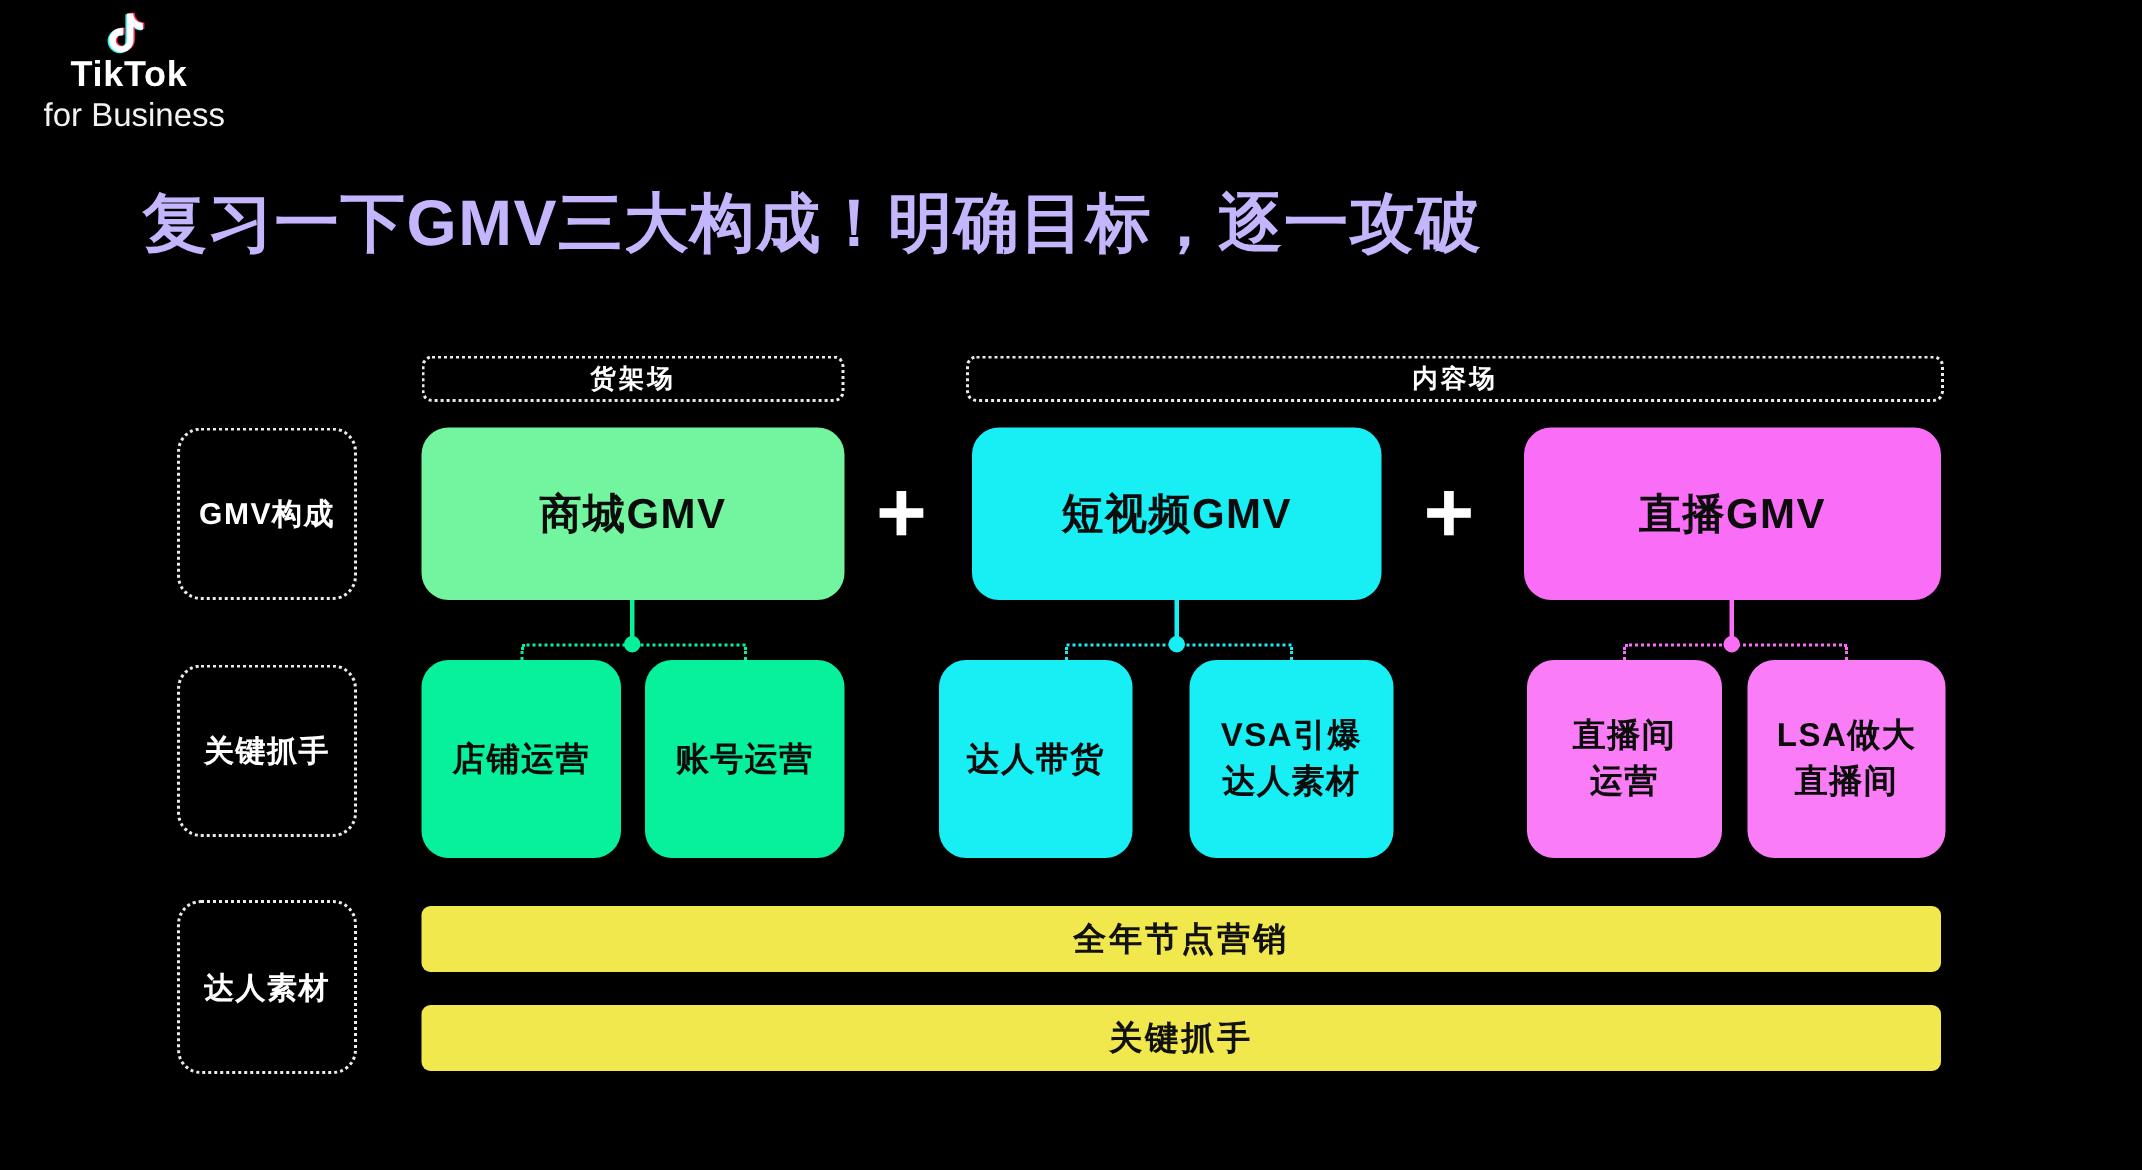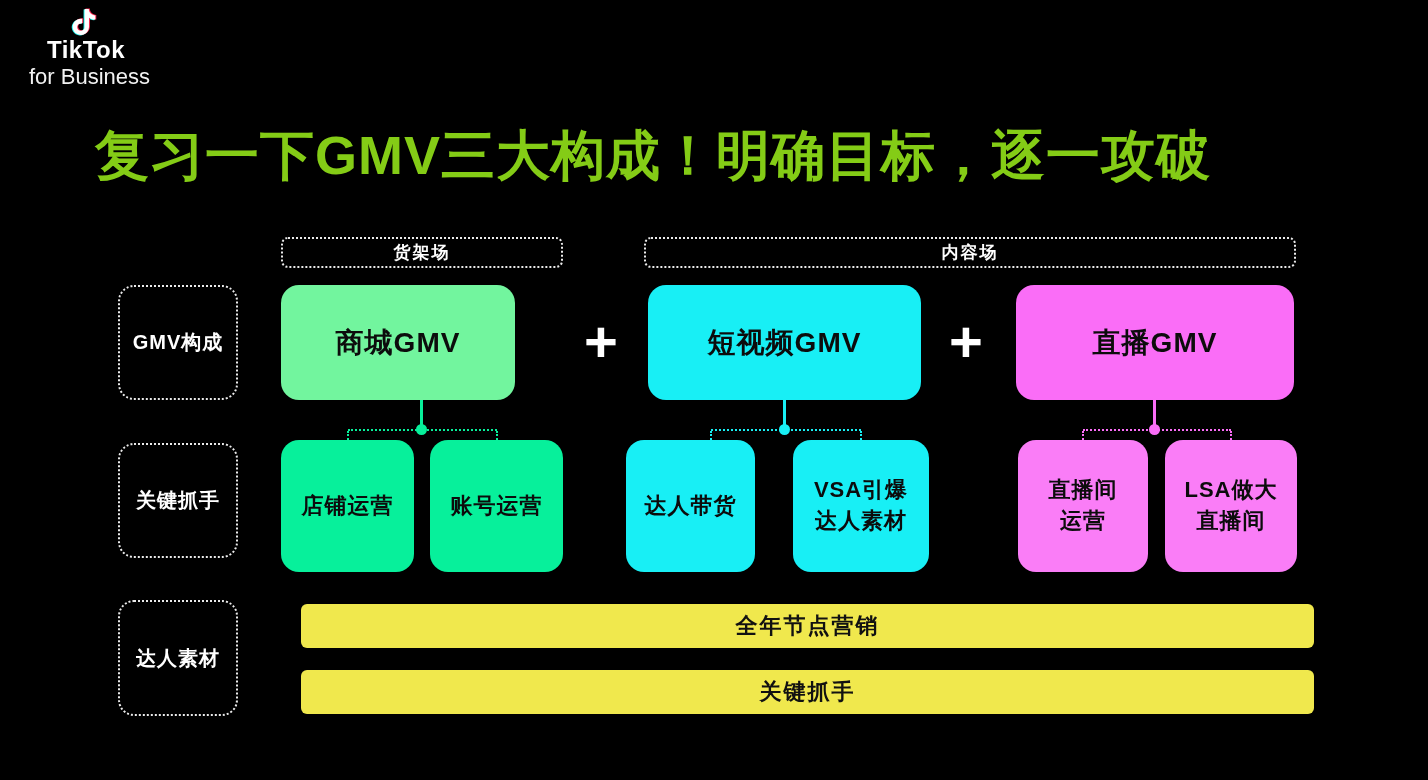--- a/index.html
+++ b/index.html
@@ -7,43 +7,43 @@
     position:relative;width:1428px;height:780px;background:#000;overflow:hidden;
     font-family:"Liberation Sans","DejaVu Sans",sans-serif;
   }
   
   .logo{position:absolute;left:22px;top:8px;display:flex;align-items:center;color:#fff;flex-direction:column;}
   .logo svg{width:26px;height:28px;margin-right:5px;}
   .logo .bold{font-weight:bold;font-size:24px;letter-spacing:0.5px;}
   .logo .light{font-weight:400;font-size:22px;margin-left:7px;color:#f2f2f2;}
   
   .title{
-    position:absolute;left:95px;top:120px;color:#84cc16;
-    font-size:54px;font-weight:bold;letter-spacing:1px;white-space:nowrap;
+    position:absolute;left:95px;top:120px;color:#c4b5fd;
+    font-size:43px;font-weight:bold;letter-spacing:1px;white-space:nowrap;
   }
   
   .dash{
     position:absolute;border:2px dotted rgba(255,255,255,0.92);
     color:#fff;font-weight:bold;display:flex;align-items:center;justify-content:center;
     box-sizing:border-box;background:#000;
   }
   .field-header{height:31px;top:237px;border-radius:7px;font-size:17px;letter-spacing:2px;}
   .fh-shelf{left:281px;width:282px;}
   .fh-content{left:644px;width:652px;}
   .row-label{left:118px;width:120px;border-radius:16px;font-size:20px;letter-spacing:1px;}
   .rl-1{top:285px;height:115px;}
   .rl-2{top:443px;height:115px;}
   .rl-3{top:600px;height:116px;}
   
   .main-box{
     position:absolute;top:285px;height:115px;border-radius:18px;
     display:flex;align-items:center;justify-content:center;
     font-size:28px;font-weight:bold;color:#0c0c0c;letter-spacing:1px;
   }
-  .mb-mall{left:281px;width:234px;background:#72f59e;}
+  .mb-mall{left:281px;width:282px;background:#72f59e;}
   .mb-sv{left:648px;width:273px;background:#18eff5;}
   .mb-live{left:1016px;width:278px;background:#fa6df7;}
   .plus{
     position:absolute;top:314px;height:58px;line-height:56px;width:60px;text-align:center;
     color:#fff;font-size:58px;font-weight:bold;
   }
   .plus-1{left:571px;}
   .plus-2{left:936px;}
   
   .conn{position:absolute;}
@@ -70,21 +70,21 @@
   .sb-1{left:281px;width:133px;}
   .sb-2{left:430px;width:133px;}
   .sb-3{left:626px;width:129px;}
   .sb-4{left:793px;width:136px;}
   .sb-5{left:1018px;width:130px;}
   .sb-6{left:1165px;width:132px;}
   
   .bar{
     position:absolute;left:281px;width:1013px;height:44px;border-radius:6px;
     background:#f0e84d;color:#111;font-size:22px;font-weight:bold;
-    display:flex;align-items:center;justify-content:center;letter-spacing:2px;margin-left:20px;
+    display:flex;align-items:center;justify-content:center;letter-spacing:2px;
   }
   .bar-1{top:604px;}
   .bar-2{top:670px;}
 </style>
 </head>
 <body>
 
 <div class="slide">
 
   <div class="logo">

